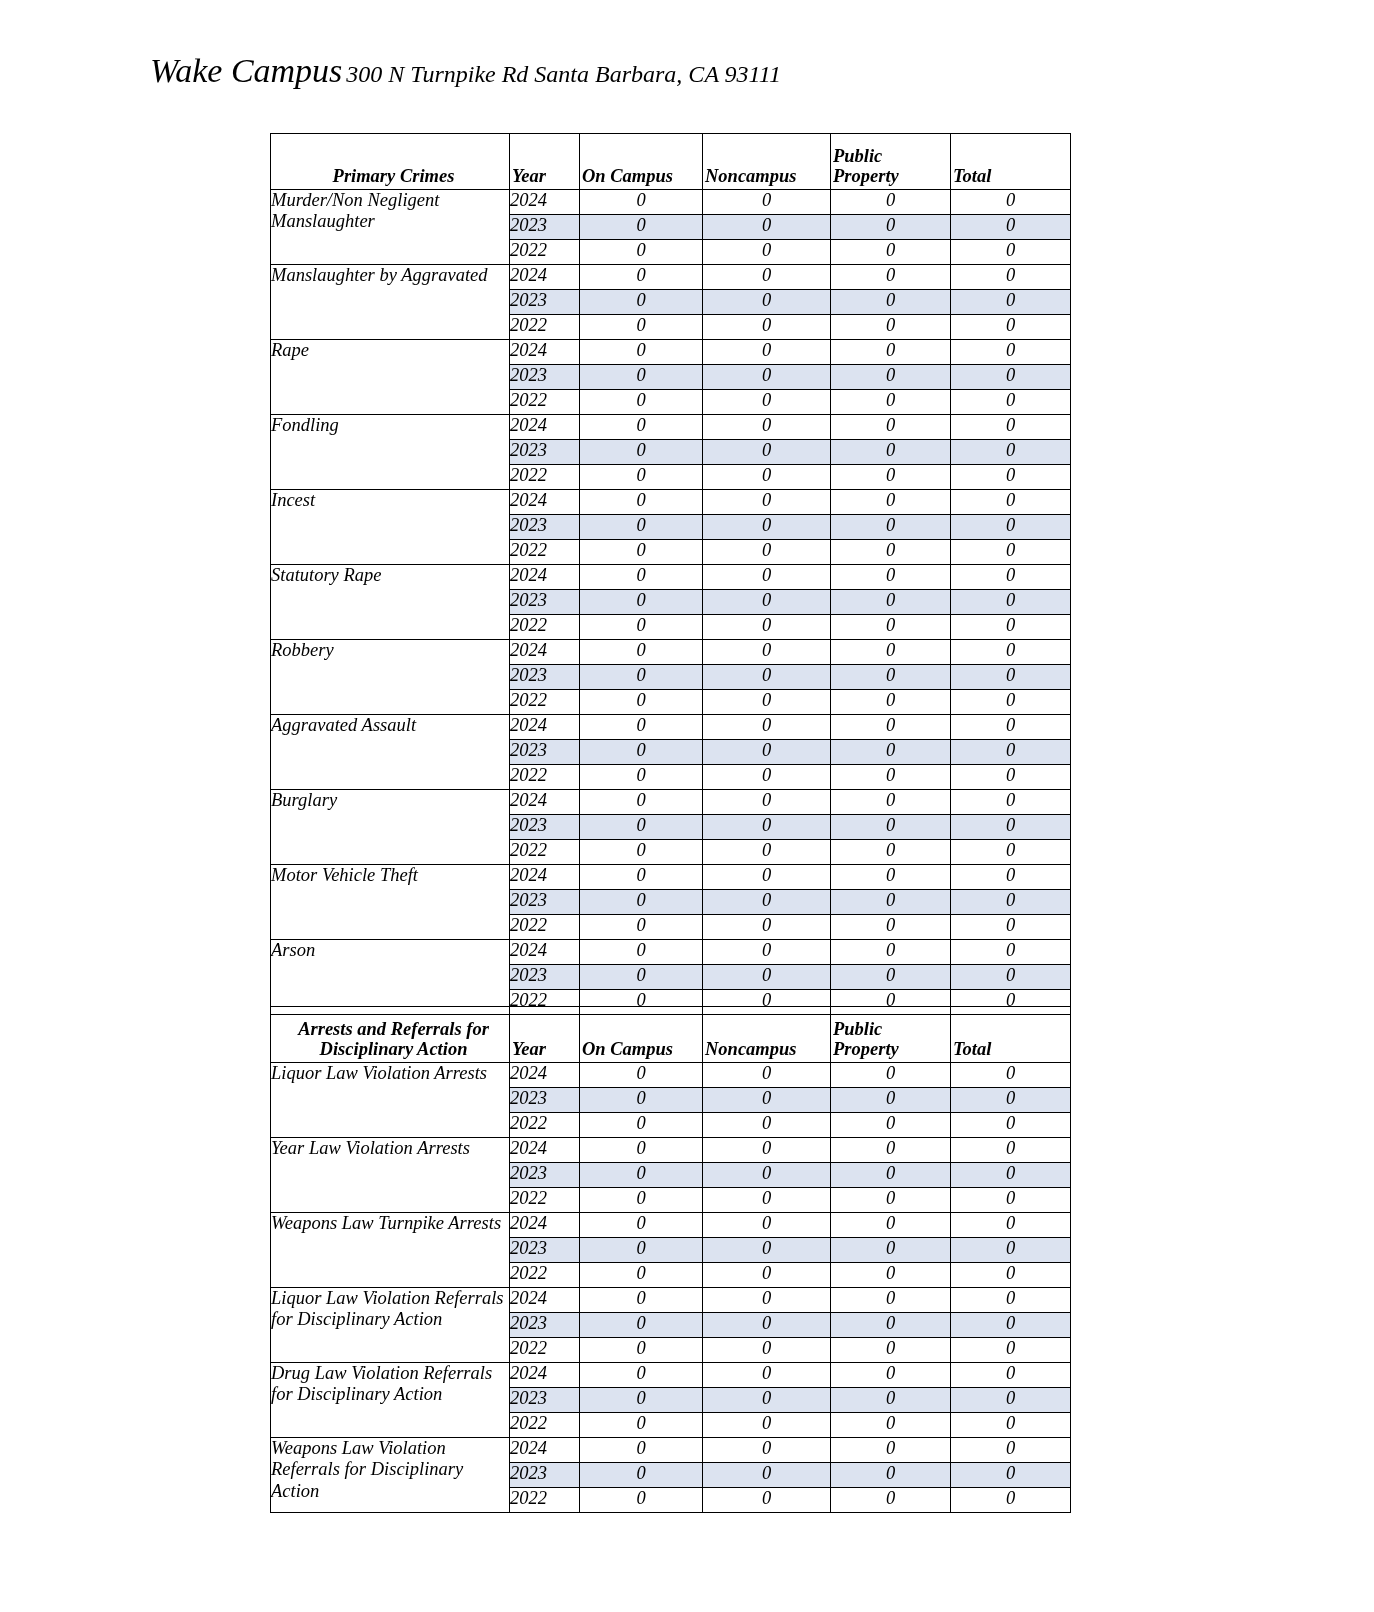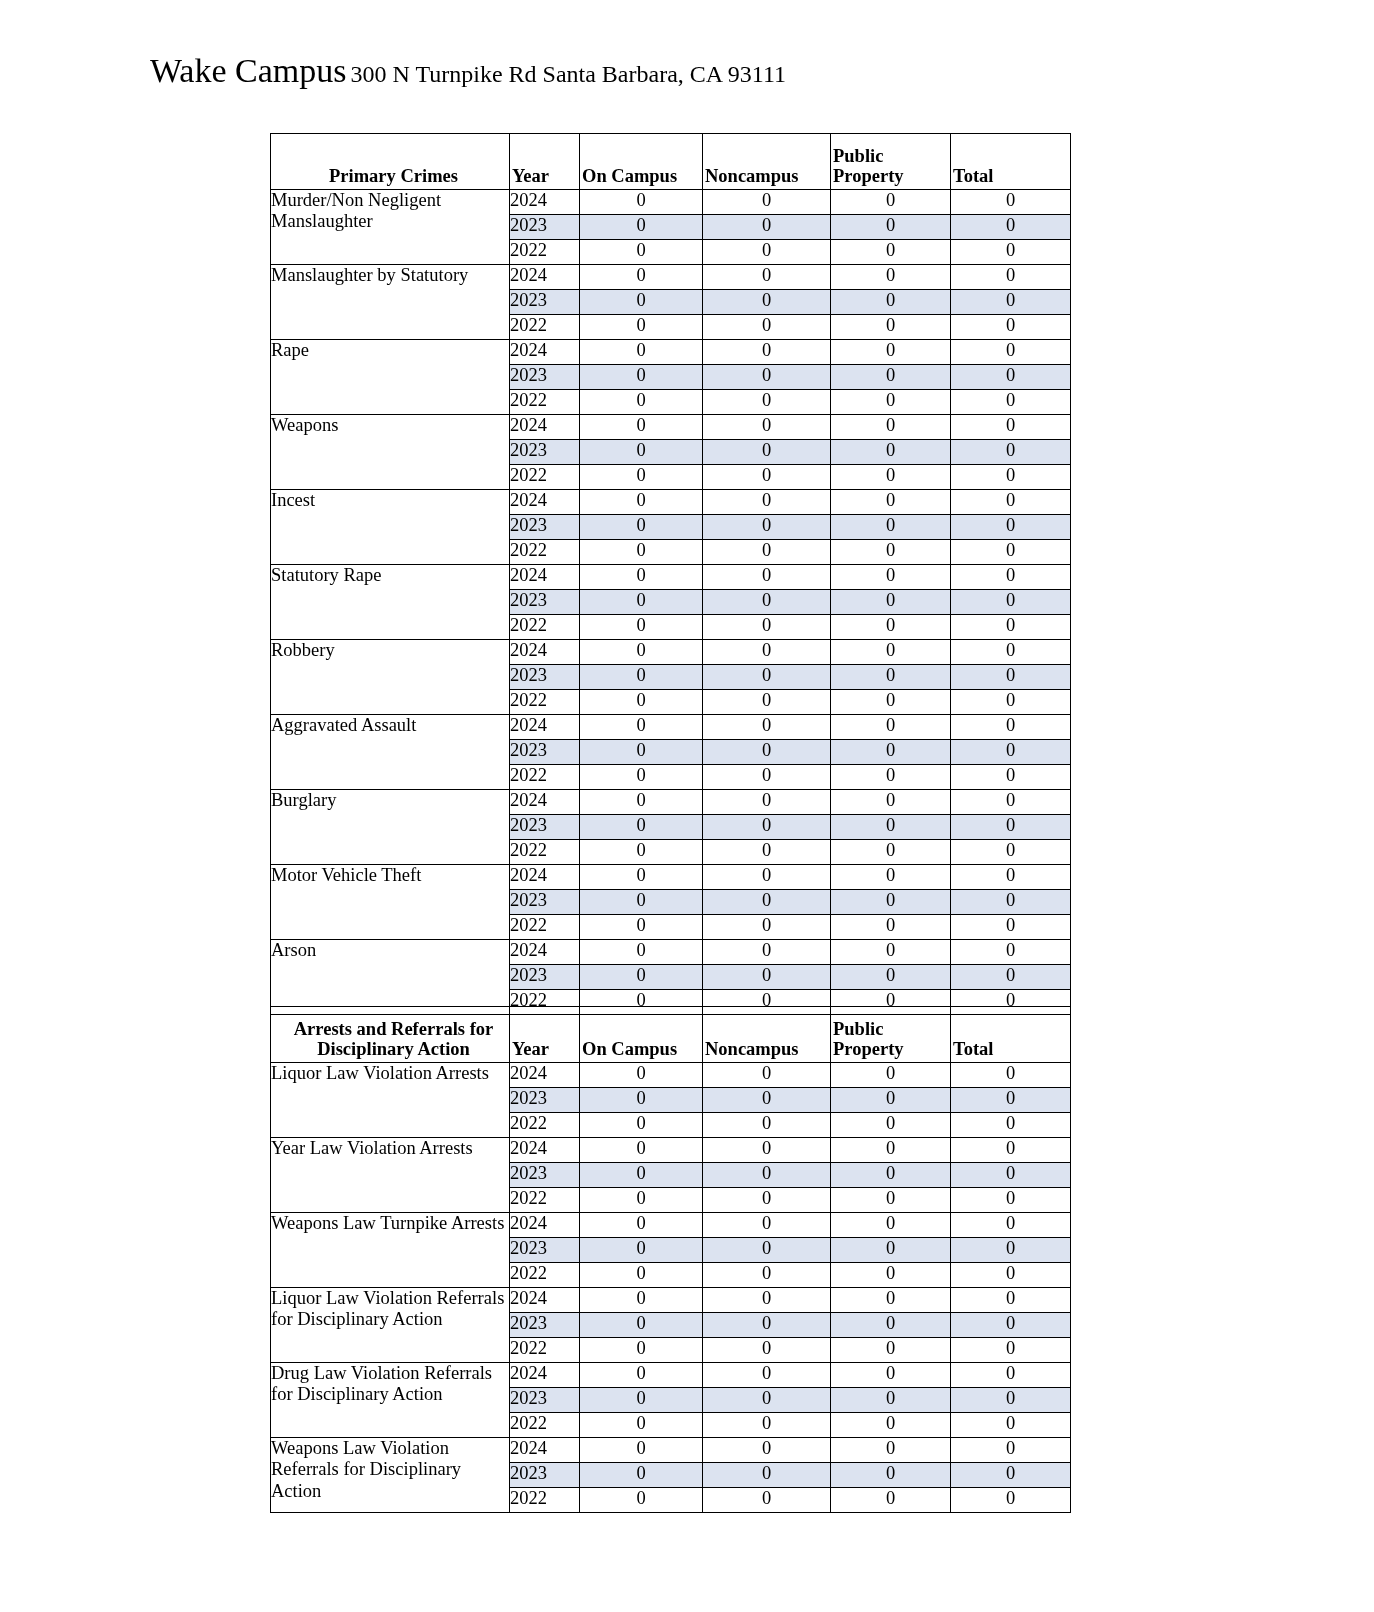--- a/index.html
+++ b/index.html
@@ -12,20 +12,21 @@
     height: 1612px;
     font-family: "Liberation Serif", serif;
     color: #000000;
     position: relative;
   }
   .page {
     position: relative;
     width: 1374px;
     height: 1612px;
     box-sizing: border-box;
+    font-style: italic;
   }
   .header {
     position: absolute;
     left: 150px;
     top: 52px;
     white-space: nowrap;
   }
   .header .campus-name {
     font-size: 34px;
     font-family: "Liberation Serif", serif;
@@ -154,21 +155,21 @@
         </tr>
         <tr>
           <td class="cell-year">2022</td>
           <td class="cell-num">0</td>
           <td class="cell-num">0</td>
           <td class="cell-num">0</td>
           <td class="cell-num">0</td>
         </tr>
         <tr>
           <td class="cell-crime group-start group-end" rowspan="3">
-            <span class="crime-label">Manslaughter by Statutory</span>
+            <span class="crime-label">Manslaughter by Aggravated</span>
           </td>
           <td class="cell-year">2024</td>
           <td class="cell-num">0</td>
           <td class="cell-num">0</td>
           <td class="cell-num">0</td>
           <td class="cell-num">0</td>
         </tr>
         <tr class="shaded">
           <td class="cell-year">2023</td>
           <td class="cell-num">0</td>
@@ -202,21 +203,21 @@
         </tr>
         <tr>
           <td class="cell-year">2022</td>
           <td class="cell-num">0</td>
           <td class="cell-num">0</td>
           <td class="cell-num">0</td>
           <td class="cell-num">0</td>
         </tr>
         <tr>
           <td class="cell-crime group-start group-end" rowspan="3">
-            <span class="crime-label">Weapons</span>
+            <span class="crime-label">Fondling</span>
           </td>
           <td class="cell-year">2024</td>
           <td class="cell-num">0</td>
           <td class="cell-num">0</td>
           <td class="cell-num">0</td>
           <td class="cell-num">0</td>
         </tr>
         <tr class="shaded">
           <td class="cell-year">2023</td>
           <td class="cell-num">0</td>

